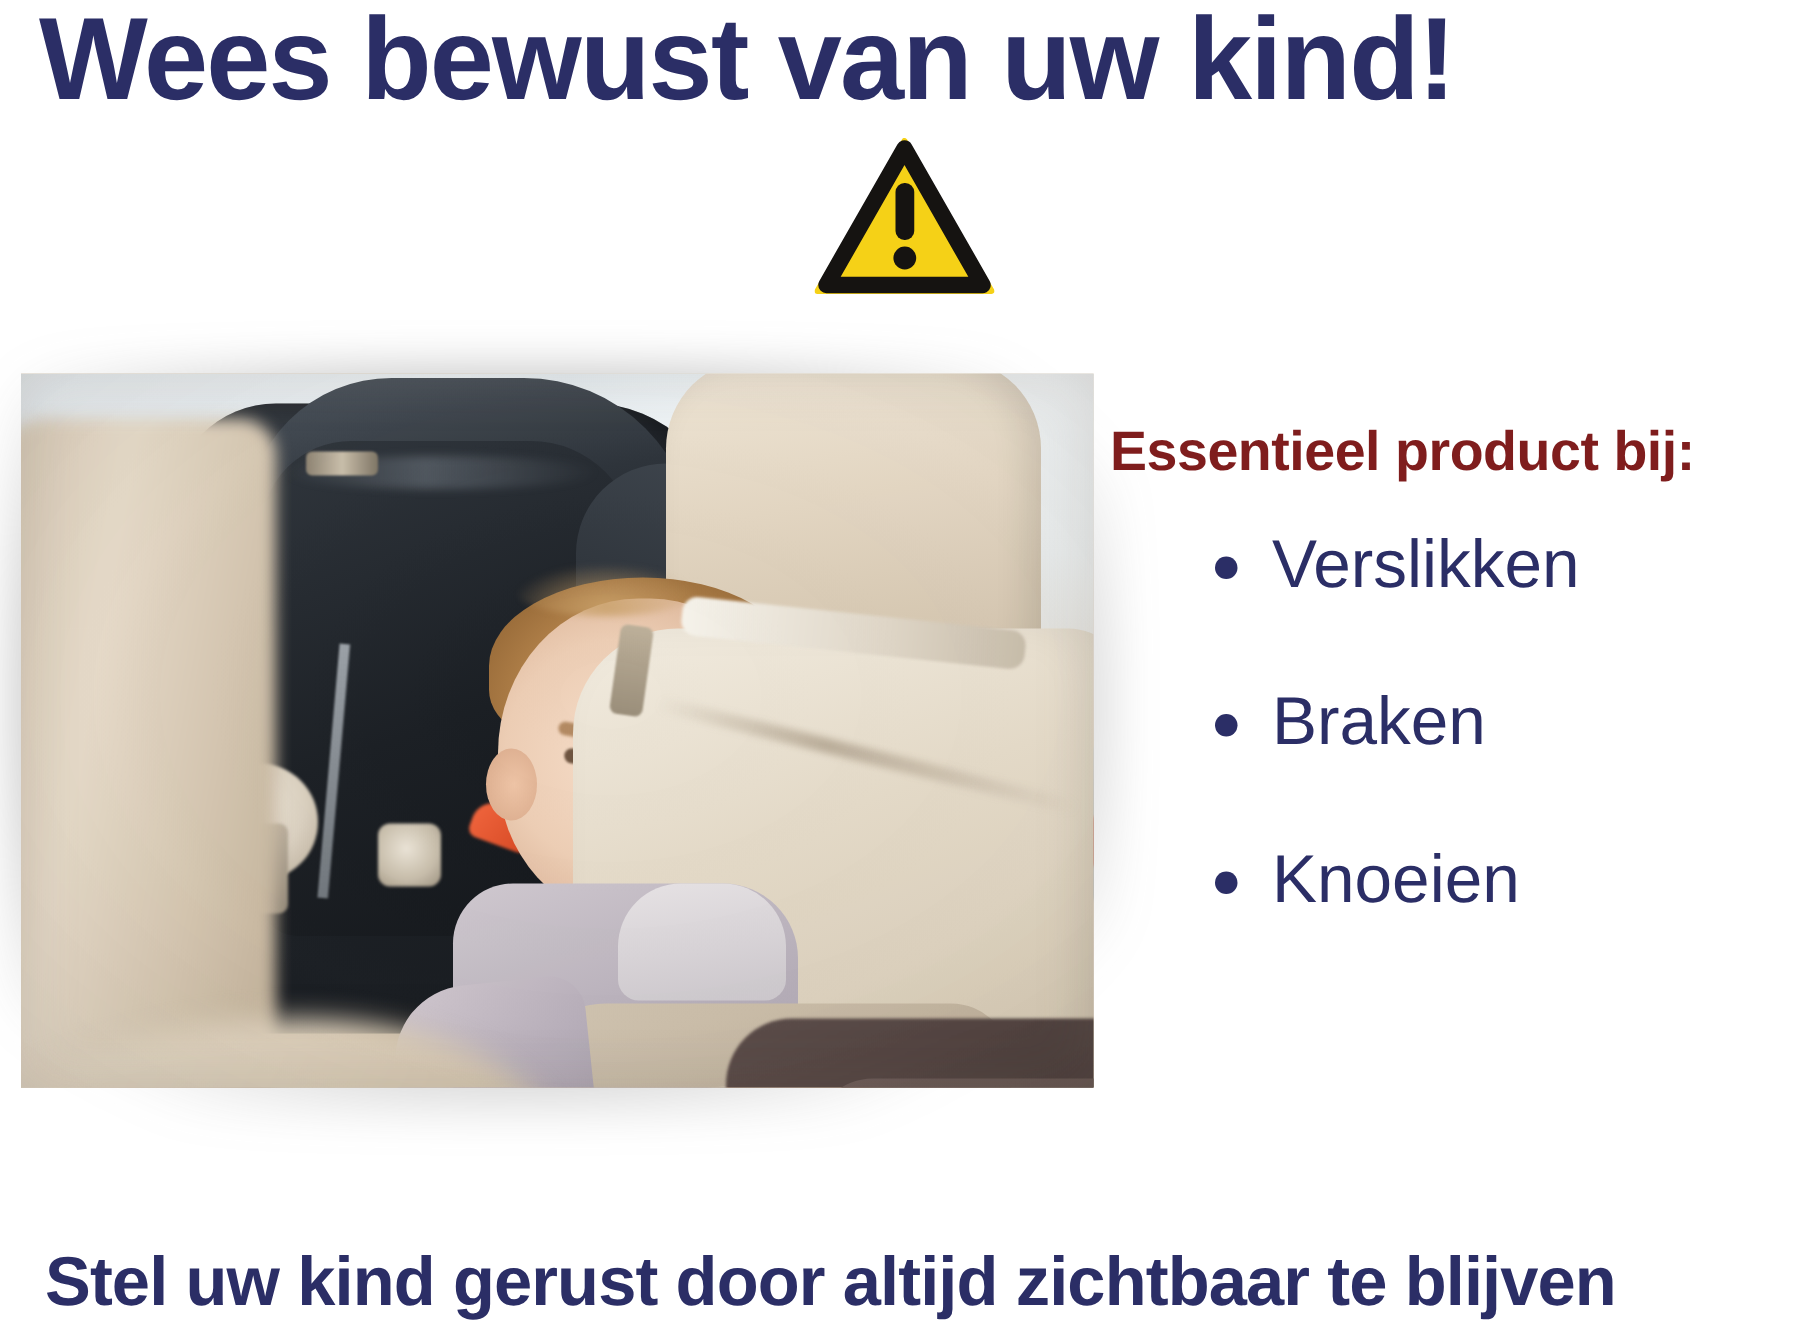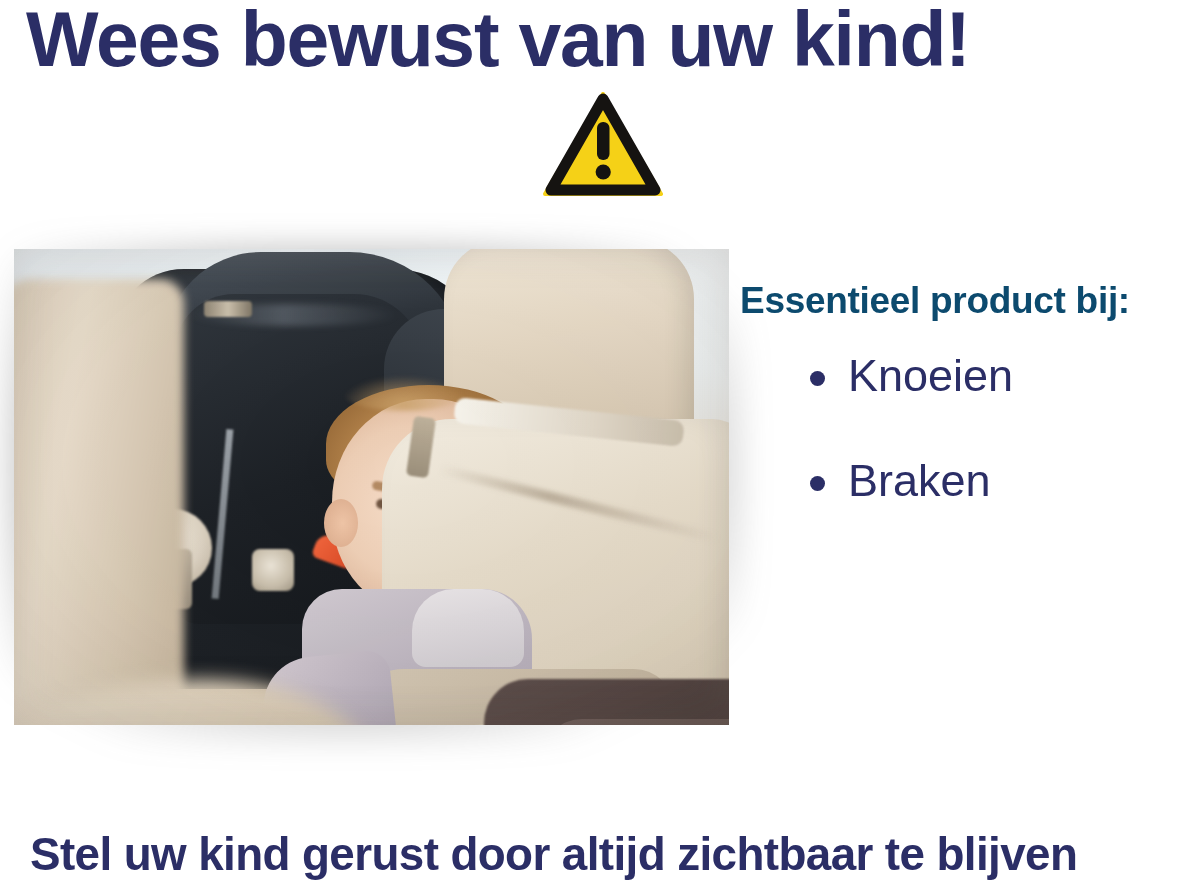--- a/index.html
+++ b/index.html
@@ -343,21 +343,21 @@
   }
 
   
   .list-heading {
     position:absolute;
     left:740px; top:278px;
     width:456px;
     font-size:37px;
     font-weight:700;
     line-height:46px;
-    color:#0c4a6e;
+    color:#7f1d1d;
     letter-spacing:-0.3px;
     white-space:nowrap;
   }
   .bullet-list {
     position:absolute;
     left:740px; top:348px;
     width:456px;
     list-style:none;
   }
   .bullet-item {
@@ -472,19 +472,20 @@
     <div class="layer fg-headrest-left"></div>
     <div class="layer fg-blob-bottomleft"></div>
 
     <div class="layer soft-blur"></div>
     <div class="layer blur-overlay"></div>
   </div>
 
   <div class="list-heading">Essentieel product bij:</div>
 
   <ul class="bullet-list">
+    <li class="bullet-item">Verslikken</li>
+    <li class="bullet-item">Braken</li>
     <li class="bullet-item">Knoeien</li>
-    <li class="bullet-item">Braken</li>
   </ul>
 
   <div class="caption">Stel uw kind gerust door altijd zichtbaar te blijven</div>
 
 </div>
 
 </body></html>

